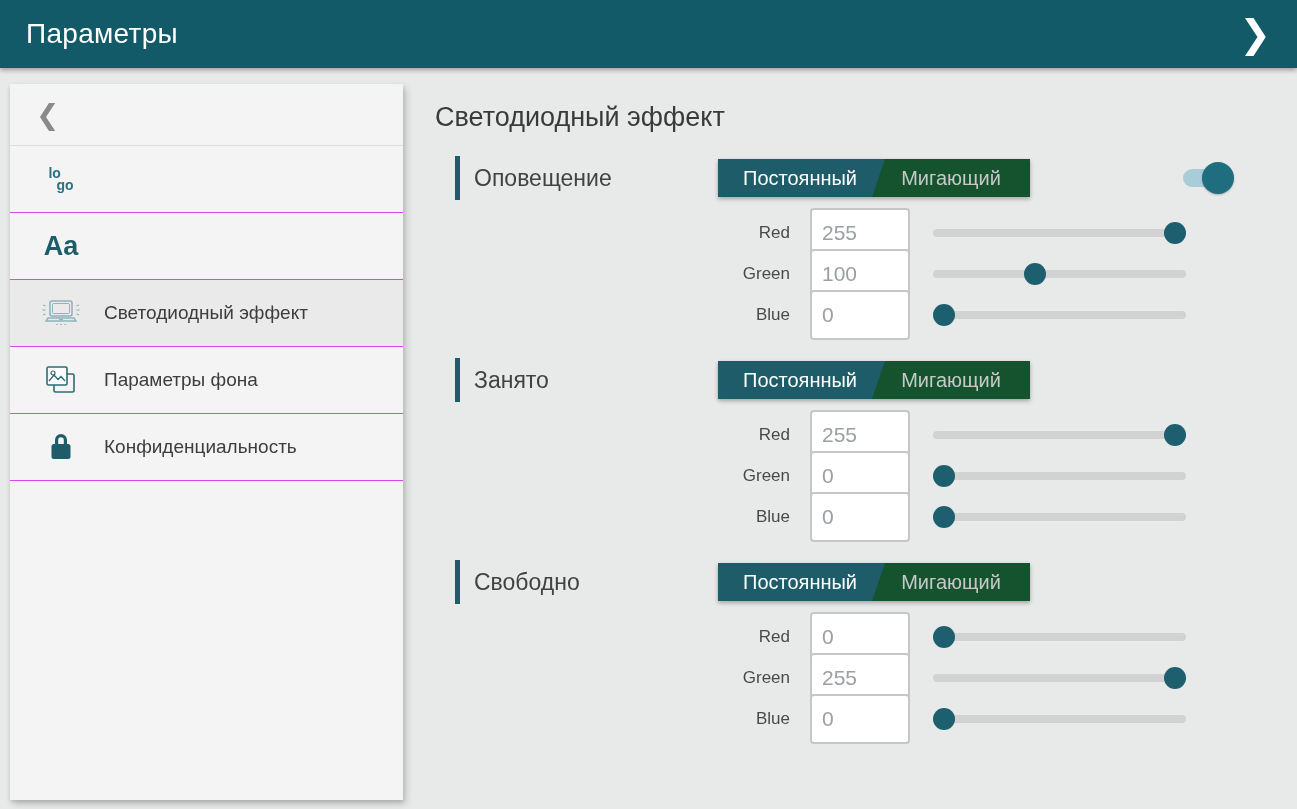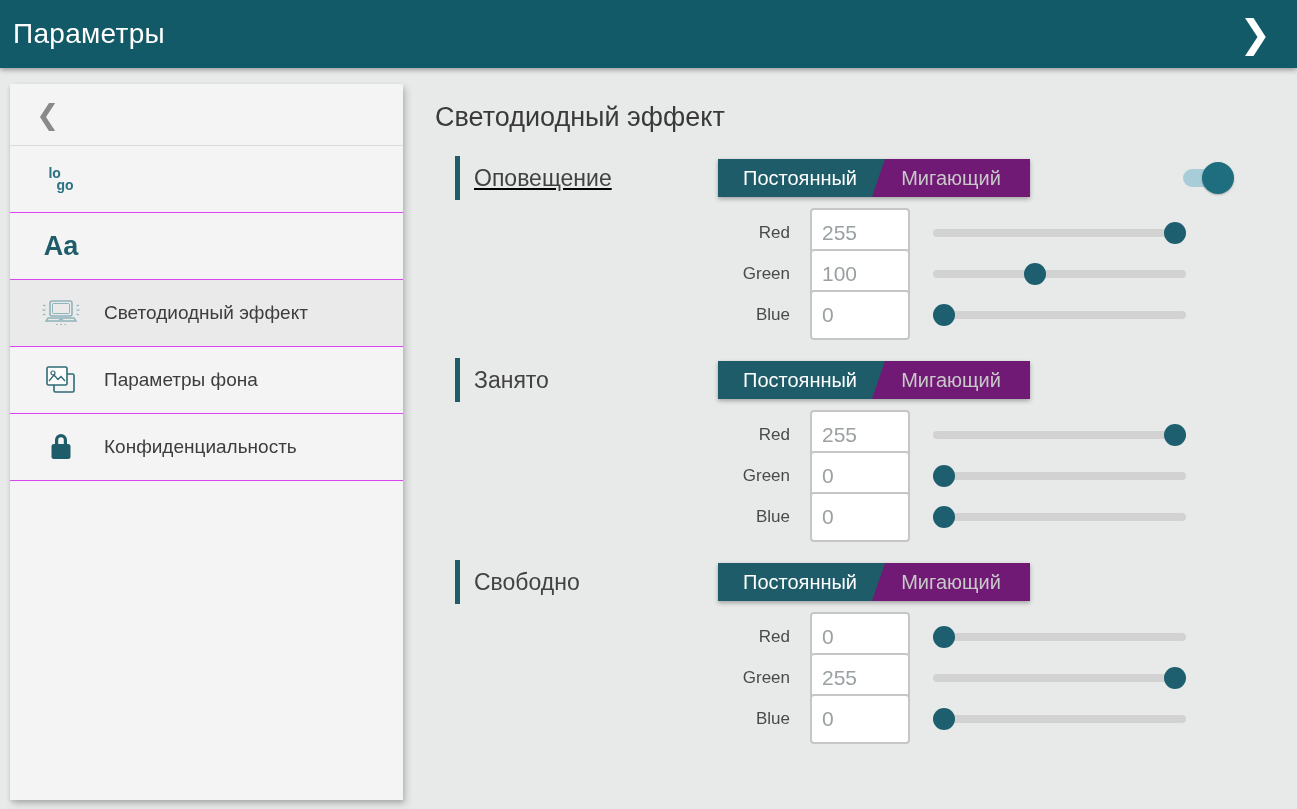--- a/index.html
+++ b/index.html
@@ -9,21 +9,21 @@
     background: #e8e9e9;
     position: relative;
     overflow: hidden;
   }
 
   
   .header {
     position: absolute; left: 0; top: 0; right: 0; height: 68px;
     background: #135a68;
     display: flex; align-items: center; justify-content: space-between;
-    padding: 0 26px 0 13px;
+    padding: 0 26px 0 26px;
     box-shadow: 0 2px 5px rgba(0,0,0,0.35);
     z-index: 10;
   }
   .header-title { color: #ffffff; font-size: 28px; font-weight: 400; letter-spacing: .3px; }
   .header-chevron { color: #ffffff; font-size: 38px; font-weight: bold; line-height: 1; cursor: pointer; }
 
   
   .sidebar {
     position: absolute; left: 10px; top: 84px; width: 393px; height: 716px;
     background: #f4f4f4;
@@ -51,36 +51,36 @@
   .aa-glyph { color: #1d5c68; font-size: 27px; font-weight: bold; line-height: 1; }
 
   
   .main { position: absolute; left: 435px; top: 100px; right: 0; }
   .main-title { font-size: 27px; color: #3a3a3a; font-weight: 400; line-height: 34px; }
 
   .section-header {
     position: relative; display: flex; align-items: center;
     padding-left: 20px; height: 44px;
   }
-  .sec-1 { margin-top: 22px; text-decoration: underline; }
+  .sec-1 { margin-top: 22px; }
   .sec-2, .sec-3 { margin-top: 26px; }
   .accent-bar { width: 5px; height: 44px; background: #1d5c68; margin-right: 14px; flex: none; }
   .section-title { font-size: 23px; color: #424242; width: 236px; flex: none; }
 
   .segmented { position: relative; width: 320px; height: 38px; flex: none;
                filter: drop-shadow(0 2px 2px rgba(0,0,0,0.30)); cursor: pointer; }
   .seg-left {
     position: absolute; left: 0; top: 0; width: 168px; height: 100%;
     background: #1d5c68; color: #ffffff;
     clip-path: polygon(0 0, 100% 0, calc(100% - 13px) 100%, 0 100%);
     display: flex; align-items: center; padding-left: 25px; font-size: 20px; margin-left: 8px;
   }
   .seg-right {
     position: absolute; left: 162px; top: 0; width: 158px; height: 100%;
-    background: #701a75; color: #c8c8c8;
+    background: #14532d; color: #c8c8c8;
     clip-path: polygon(13px 0, 100% 0, 100% 100%, 0 100%);
     display: flex; align-items: center; justify-content: center; font-size: 20px;
   }
 
   .toggle { position: absolute; right: 72px; top: 50%; transform: translateY(-50%);
             width: 42px; height: 20px; cursor: pointer; }
   .toggle-track { position: absolute; left: 0; top: 1px; width: 42px; height: 18px;
                   border-radius: 9px; background: #a9cdd8; }
   .toggle-thumb { position: absolute; right: -9px; top: -6px; width: 32px; height: 32px;
                   border-radius: 50%; background: #1e6e80; box-shadow: 0 1px 2px rgba(0,0,0,0.25); }

